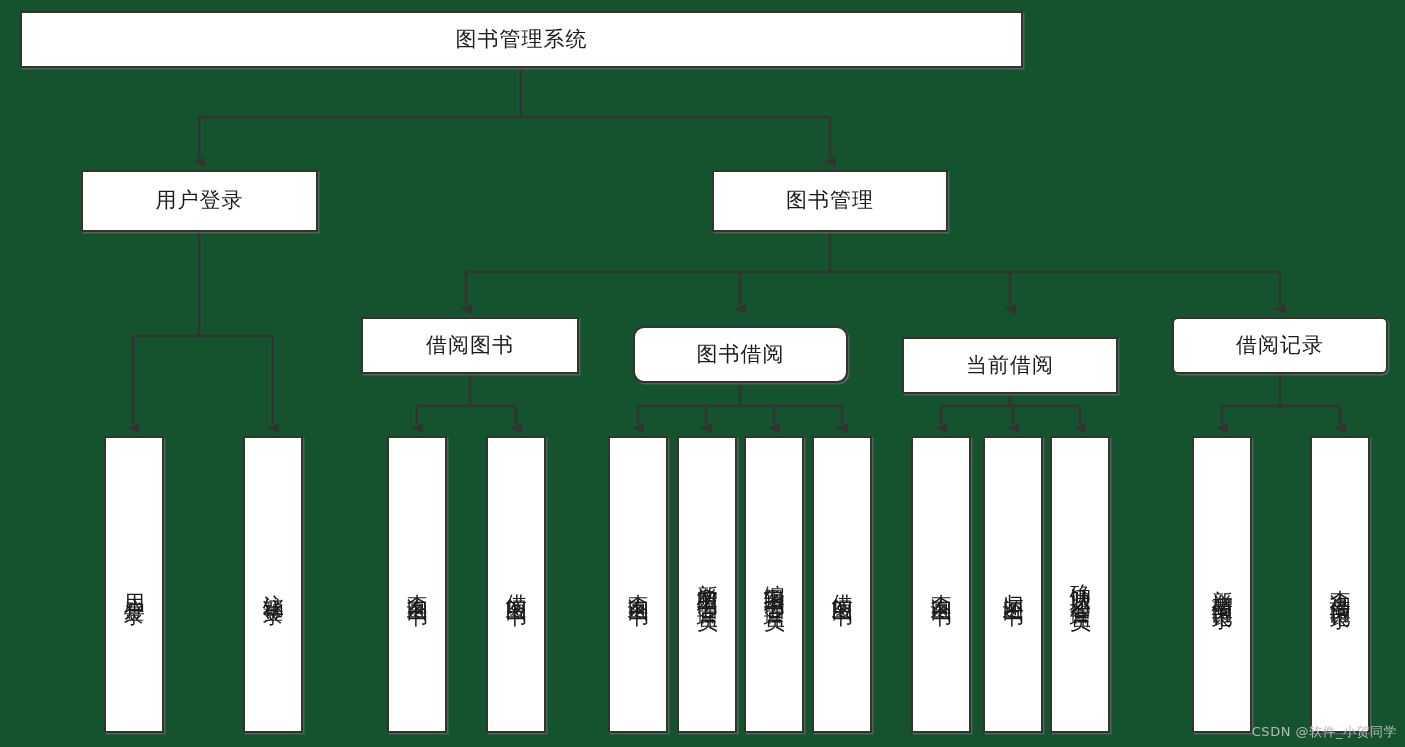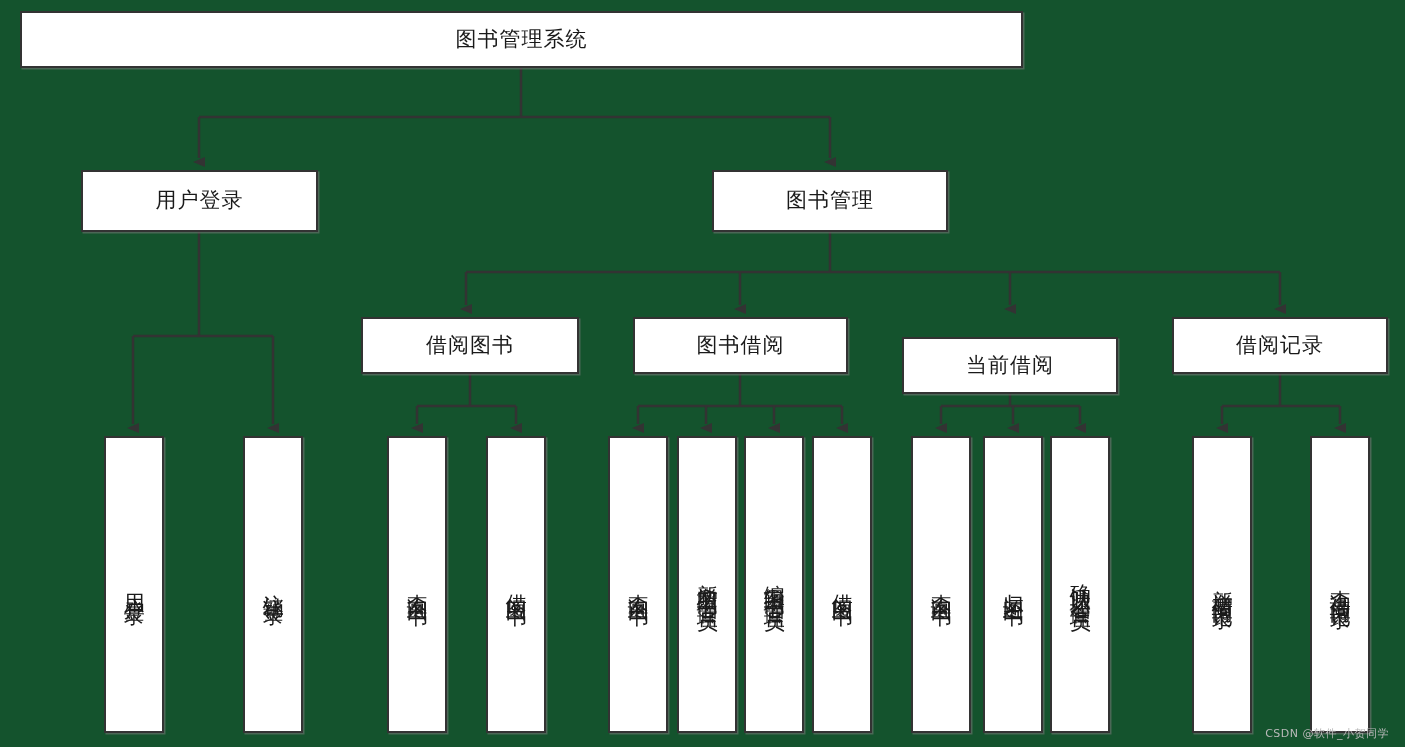--- a/index.html
+++ b/index.html
@@ -48,23 +48,23 @@
     line-height: 1.25;
     padding: 4px 0;
   }
   .node.vertical .node-label {
     writing-mode: vertical-rl;
     text-orientation: upright;
     white-space: nowrap;
   }
   #watermark {
     position: absolute;
-    right: 16px;
+    right: 8px;
     bottom: 6px;
-    font-size: 11px;
+    font-size: 13px;
     color: #b9b9b9;
     letter-spacing: 0.5px;
     white-space: nowrap;
     pointer-events: none;
     margin-top: 16px;
   }
 </style>
 </head>
 <body>
 
@@ -119,27 +119,27 @@
       </div>
       <div class="node horizontal" style="left: 81px; top: 170px; width: 237px; height: 62px;">
         <span class="node-label">用户登录</span>
       </div>
       <div class="node horizontal" style="left: 712px; top: 170px; width: 236px; height: 62px; justify-content: center;">
         <span class="node-label">图书管理</span>
       </div>
       <div class="node horizontal" style="left: 361px; top: 317px; width: 218px; height: 57px;">
         <span class="node-label">借阅图书</span>
       </div>
-      <div class="node horizontal" style="left: 633px; top: 317px; width: 215px; height: 57px;">
+      <div class="node horizontal" style="left: 633px; top: 326px; width: 215px; height: 57px; border-radius: 11px;">
         <span class="node-label">图书借阅</span>
       </div>
       <div class="node horizontal" style="left: 902px; top: 317px; width: 216px; height: 57px; margin-top: 20px;">
         <span class="node-label">当前借阅</span>
       </div>
-      <div class="node horizontal" style="left: 1172px; top: 317px; width: 216px; height: 57px;">
+      <div class="node horizontal" style="left: 1172px; top: 317px; width: 216px; height: 57px; border-radius: 6px;">
         <span class="node-label">借阅记录</span>
       </div>
       <div class="node vertical" style="left: 104px; top: 436px; width: 60px; height: 297px;">
         <span class="node-label">用户登录</span>
       </div>
       <div class="node vertical" style="left: 243px; top: 436px; width: 60px; height: 297px;">
         <span class="node-label">注销登录</span>
       </div>
       <div class="node vertical" style="left: 387px; top: 436px; width: 60px; height: 297px;">
         <span class="node-label">查询图书</span>

